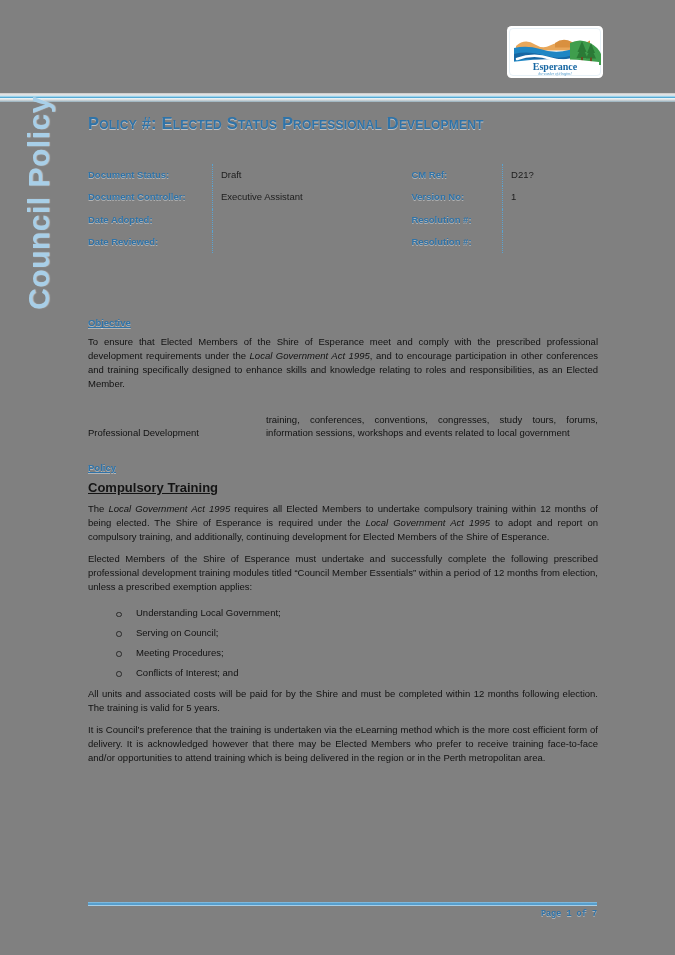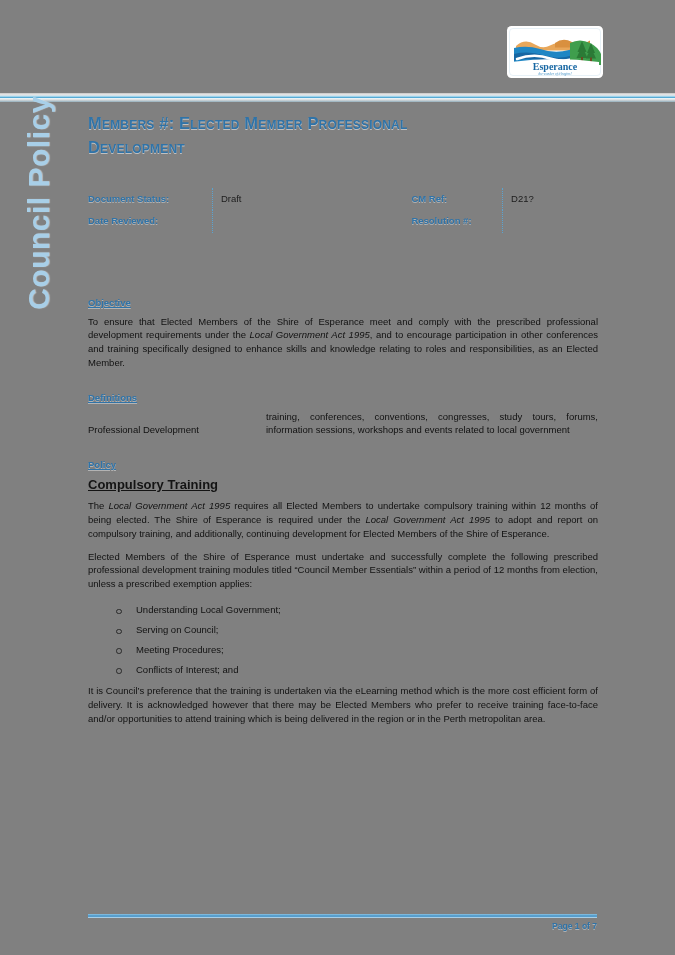--- a/index.html
+++ b/index.html
@@ -182,21 +182,22 @@
     height: 3.5px;
     border: 1px solid #2a2a2a;
     border-radius: 50%;
   }
 
   
   .footer {
     position: absolute;
     left: 88px;
     right: 78px;
-    bottom: 24px;
+    bottom: 36px;
+    font-family: Liberation Mono, monospace;
   }
   .footer-rule {
     height: 4px;
     background: linear-gradient(to bottom, #8fc4e3 0%, #3f8fc4 55%, #cfe6f4 100%);
   }
   .footer-text {
     margin-top: 3px;
     text-align: right;
     font-size: 8.5px;
     font-weight: bold;
@@ -241,46 +242,57 @@
 
   <div class="header-rule"></div>
 </div>
 
 <div class="sidebar">
   <div class="sidebar-label">Council Policy</div>
 </div>
 
 <div class="page">
 
-  <h1 class="doc-title">Members #: Elected Member Professional Development</h1>
+  <h1 class="doc-title">Policy #: Elected Status Professional Development</h1>
 
   <table class="meta">
     <tbody>
       <tr>
         <td class="c1 lbl">Document Status:</td>
         <td class="c2 val">Draft</td>
         <td class="c3 lbl">CM Ref:</td>
         <td class="c4 val">D21?</td>
       </tr>
       <tr>
+        <td class="c1 lbl">Document Controller:</td>
+        <td class="c2 val">Executive Assistant</td>
+        <td class="c3 lbl">Version No:</td>
+        <td class="c4 val">1</td>
+      </tr>
+      <tr>
+        <td class="c1 lbl">Date Adopted:</td>
+        <td class="c2 val"></td>
+        <td class="c3 lbl">Resolution #:</td>
+        <td class="c4 val"></td>
+      </tr>
+      <tr>
         <td class="c1 lbl">Date Reviewed:</td>
         <td class="c2 val"></td>
         <td class="c3 lbl">Resolution #:</td>
         <td class="c4 val"></td>
       </tr>
     </tbody>
   </table>
 
   <div class="section" style="margin-top:64px;">
     <h2 class="sec-head">Objective</h2>
     <p class="body"><span>To ensure that Elected Members of the Shire of Esperance meet and comply with the prescribed professional development requirements under the </span><span class="it">Local Government Act 1995</span><span>, and to encourage participation in other conferences and training specifically designed to enhance skills and knowledge relating to roles and responsibilities, as an Elected Member.</span></p>
   </div>
 
   <div class="section">
-    <h2 class="sec-head">Definitions</h2>
     <div class="def-row">
       <div class="def-term">Professional Development</div>
       <div class="def-desc">training, conferences, conventions, congresses, study tours, forums, information sessions, workshops and events related to local government</div>
     </div>
   </div>
 
   <div class="section">
     <h2 class="sec-head">Policy</h2>
     <h3 class="sub-head">Compulsory Training</h3>
 
@@ -288,20 +300,21 @@
 
     <p class="body">Elected Members of the Shire of Esperance must undertake and successfully complete the following prescribed professional development training modules titled “Council Member Essentials” within a period of 12 months from election, unless a prescribed exemption applies:</p>
 
     <ul class="bullets">
       <li>Understanding Local Government;</li>
       <li>Serving on Council;</li>
       <li>Meeting Procedures;</li>
       <li>Conflicts of Interest; and</li>
     </ul>
 
+    <p class="body">All units and associated costs will be paid for by the Shire and must be completed within 12 months following election. The training is valid for 5 years.</p>
     <p class="body">It is Council’s preference that the training is undertaken via the eLearning method which is the more cost efficient form of delivery. It is acknowledged however that there may be Elected Members who prefer to receive training face-to-face and/or opportunities to attend training which is being delivered in the region or in the Perth metropolitan area.</p>
   </div>
 </div>
 
 <div class="footer">
   <div class="footer-rule"></div>
   <div class="footer-text">Page 1 of 7</div>
 </div>
 
 </body></html>

